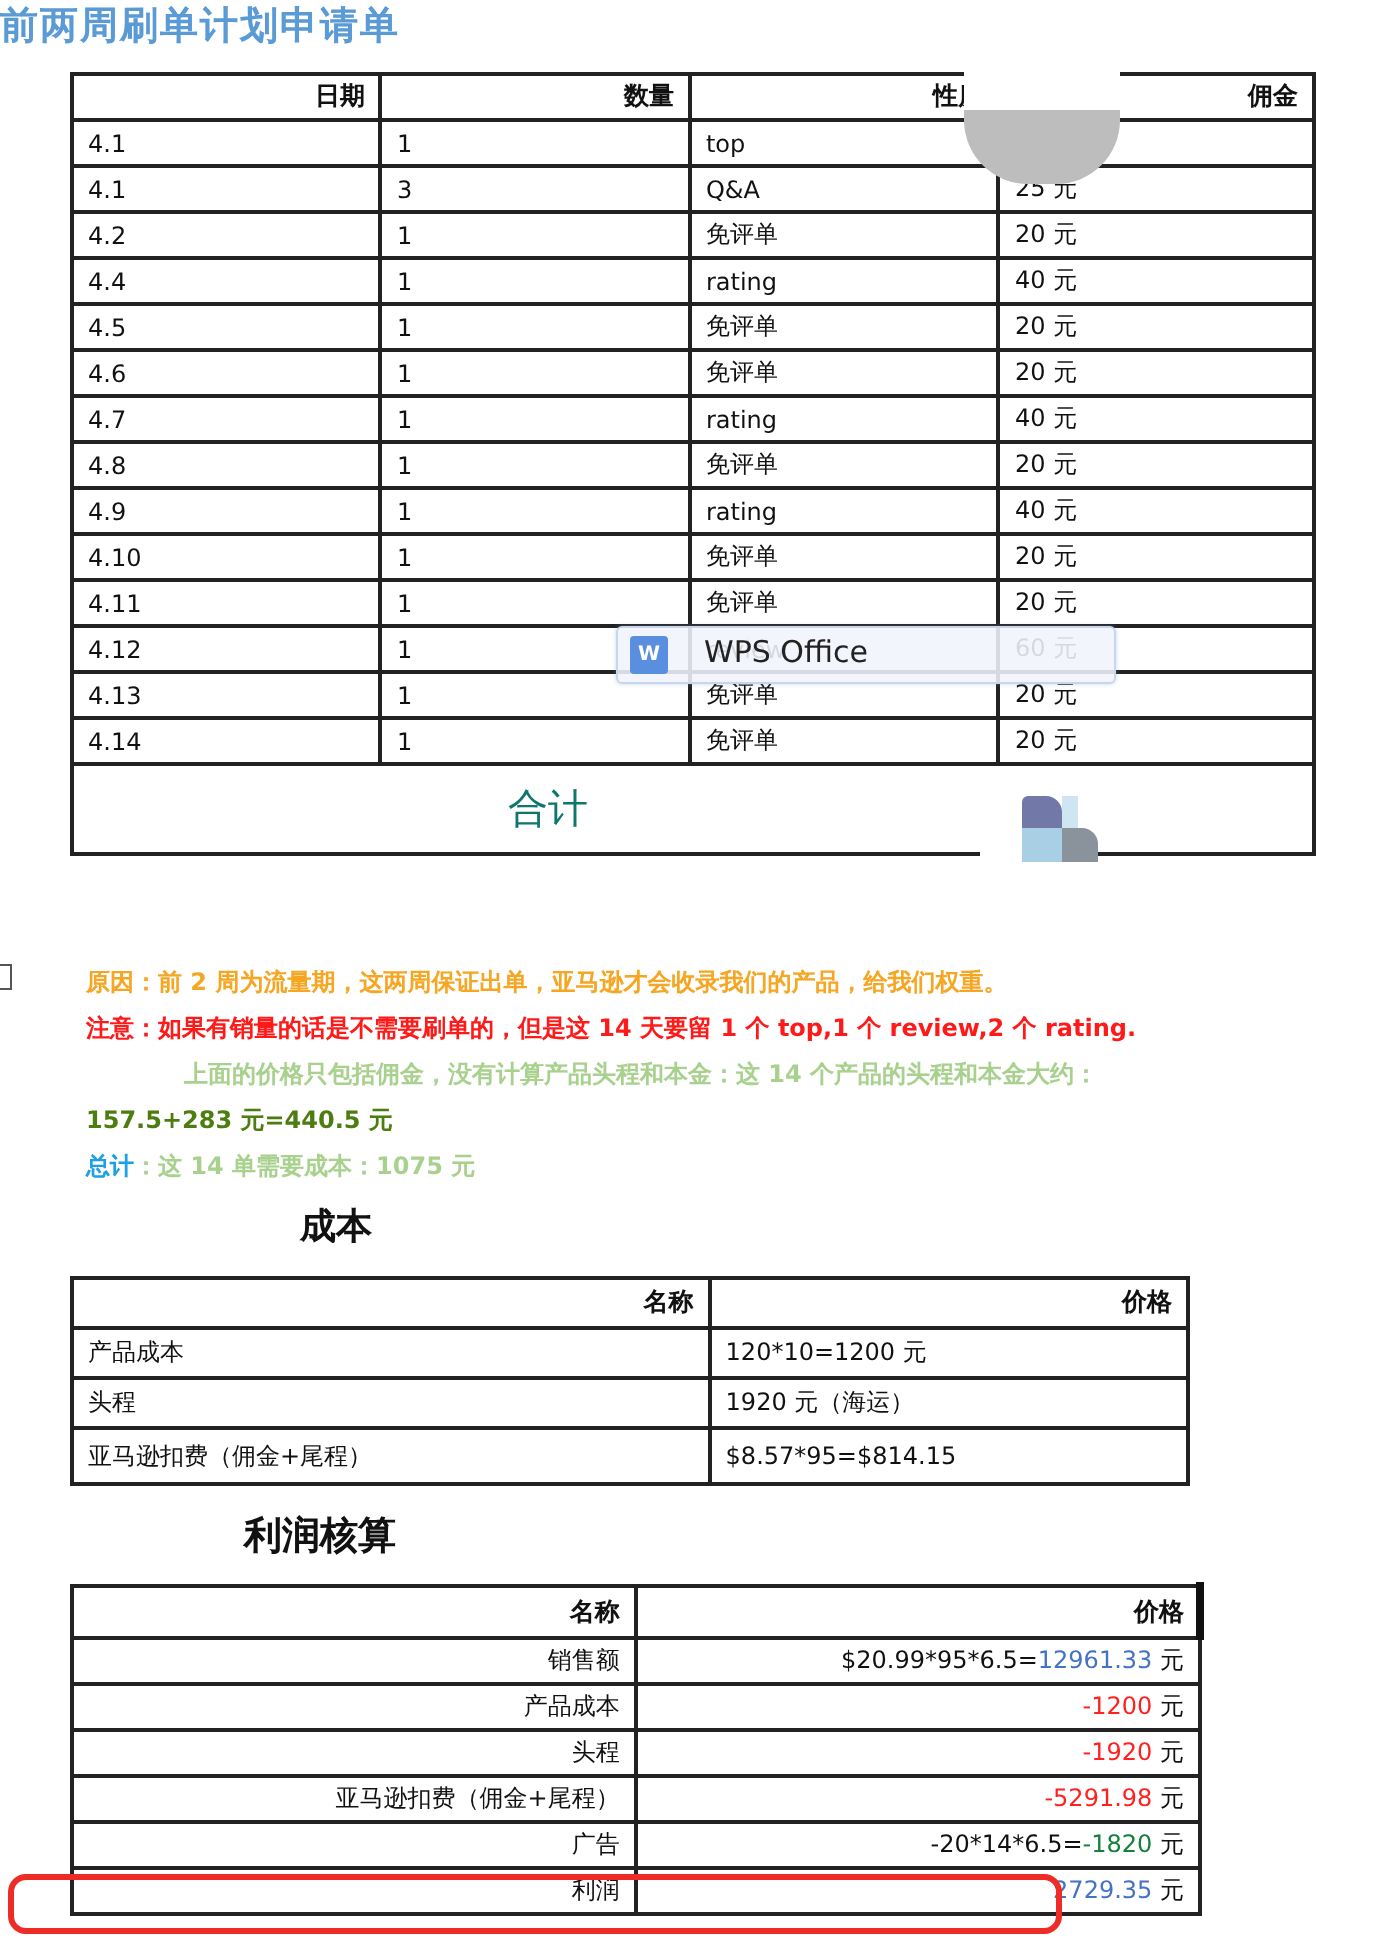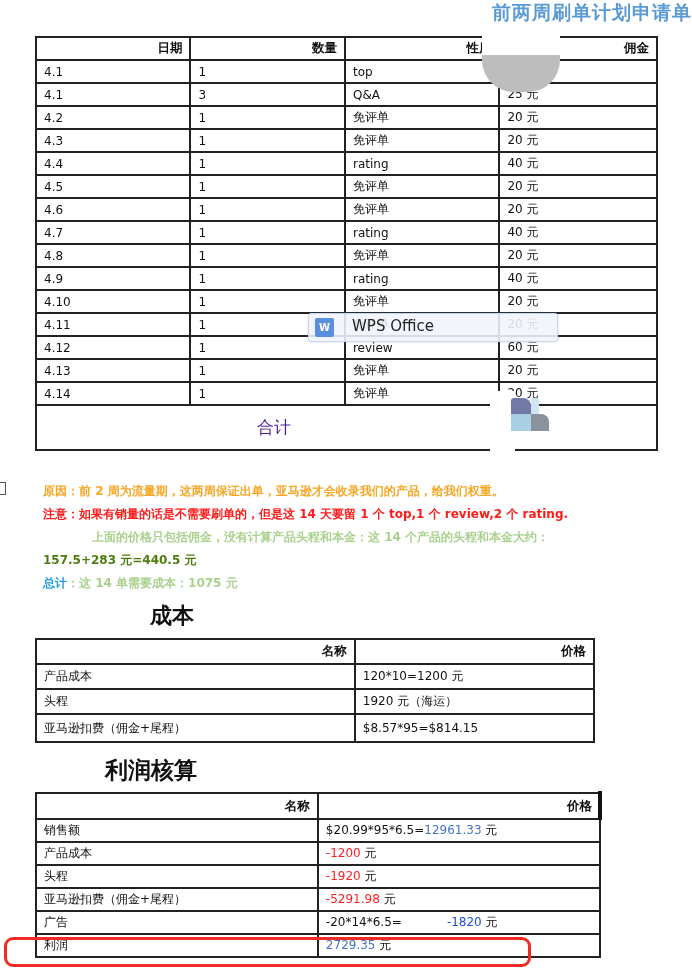--- a/index.html
+++ b/index.html
@@ -3,40 +3,40 @@
 <meta charset="utf-8">
 <style>
   html, body { margin: 0; padding: 0; background: #ffffff; }
   body {
     width: 692px; height: 976px; position: relative; overflow: hidden;
     font-family: "DejaVu Sans", "Liberation Sans", sans-serif;
     color: #111;
   }
   .doc-title {
     position: absolute; left: 0; width: 692px; top: 0;
-    text-align: right; font-size: 19px; font-weight: bold;
+    text-align: left; font-size: 19px; font-weight: bold;
     color: #5b9bd5; letter-spacing: 1px;
   }
   table { border-collapse: collapse; position: absolute; }
   td, th {
     border: 2px solid #222; font-size: 12px; padding: 0 7px;
     text-align: left; font-weight: normal; white-space: nowrap;
   }
   th { text-align: right; font-weight: bold; font-size: 12.5px; }
 
   
   #plan-table { left: 35px; top: 36px; width: 623px; }
   #plan-table th { height: 21px; }
   #plan-table td { height: 21px; }
   #plan-table col.c1 { width: 155px; }
   #plan-table col.c2 { width: 155px; }
   #plan-table col.c3 { width: 155px; }
   #plan-table col.c4 { width: 158px; }
   .total-cell { height: 43px !important; }
-  .total-label { color: #4c1d95; font-size: 17px; display: block; text-align: center; width: 460px; }
+  .total-label { color: #0f766e; font-size: 20px; display: block; text-align: center; width: 460px; }
 
   
   .occluder-top {
     position: absolute; left: 482px; top: 55px; width: 78px; height: 37px;
     background: #bdbdbd; border-radius: 0 0 32px 32px;
   }
   .occluder-top-white {
     position: absolute; left: 482px; top: 35px; width: 78px; height: 36px; background: #fff;
   }
   .occluder-bottom {
@@ -67,33 +67,33 @@
 
   
   .note { position: absolute; left: 43px; font-size: 12px; font-weight: bold; white-space: nowrap; }
   .note-reason { top: 483px; color: #f5a623; }
   .note-attention { top: 506px; color: #ff1a1a; }
   .note-price { top: 529px; left: 92px; color: #a9d18e; }
   .note-price-cont { top: 552px; color: #4d7c0f; }
   .note-total { top: 575px; color: #a9d18e; }
   .note-total .key { color: #1ea0e6; }
 
-  .section-title { position: absolute; font-size: 22px; font-weight: bold; color: #111; }
+  .section-title { position: absolute; font-size: 18px; font-weight: bold; color: #111; }
   .sec-cost-title { left: 150px; top: 601px; }
-  .sec-profit-title { left: 105px; top: 755px; font-size: 23px; }
+  .sec-profit-title { left: 122px; top: 755px; font-size: 19px; }
 
   #cost-table { left: 35px; top: 638px; width: 560px; }
   #cost-table th, #cost-table td { height: 23px; }
   #cost-table td.last { height: 26px; }
   #cost-table col.c1 { width: 320px; }
   #cost-table col.c2 { width: 240px; }
 
   #profit-table { left: 35px; top: 792px; width: 566px; }
   #profit-table th { height: 24px; }
-  #profit-table td { height: 21px; }
+  #profit-table td { height: 21px; text-align: right; }
   #profit-table col.c1 { width: 283px; }
   #profit-table col.c2 { width: 283px; }
 
   .highlight-ring {
     position: absolute; left: 4px; top: 937px; width: 521px; height: 24px;
     border: 3px solid #ee2b24; border-radius: 9px;
   }
   .thick-edge { position: absolute; left: 598px; top: 791px; width: 4px; height: 29px; background: #111; }
 </style>
 </head>
@@ -124,26 +124,20 @@
         <td></td>
       </tr>
       <tr>
         <td>4.1</td>
         <td>3</td>
         <td>Q&amp;A</td>
         <td>25 元</td>
       </tr>
       <tr>
         <td>4.2</td>
-        <td>1</td>
-        <td>免评单</td>
-        <td>20 元</td>
-      </tr>
-      <tr>
-        <td>4.3</td>
         <td>1</td>
         <td>免评单</td>
         <td>20 元</td>
       </tr>
       <tr>
         <td>4.4</td>
         <td>1</td>
         <td>rating</td>
         <td>40 元</td>
       </tr>
@@ -294,21 +288,21 @@
       <tr>
         <td>头程</td>
         <td><span></span><span style="color: rgb(255, 32, 32);">-1920</span><span> 元</span></td>
       </tr>
       <tr>
         <td>亚马逊扣费（佣金+尾程）</td>
         <td><span></span><span style="color: rgb(255, 32, 32);">-5291.98</span><span> 元</span></td>
       </tr>
       <tr>
         <td>广告</td>
-        <td><span>-20*14*6.5=</span><span style="color: #1d4ed8; margin-left: 45px;">-1820</span><span> 元</span></td>
+        <td><span>-20*14*6.5=</span><span style="color: #15803d;">-1820</span><span> 元</span></td>
       </tr>
       <tr>
         <td>利润</td>
         <td><span></span><span style="color: rgb(68, 114, 196);">2729.35</span><span> 元</span></td>
       </tr>
     </tbody>
 </table>
 <div class="thick-edge"></div>
 <div class="highlight-ring"></div>
 

